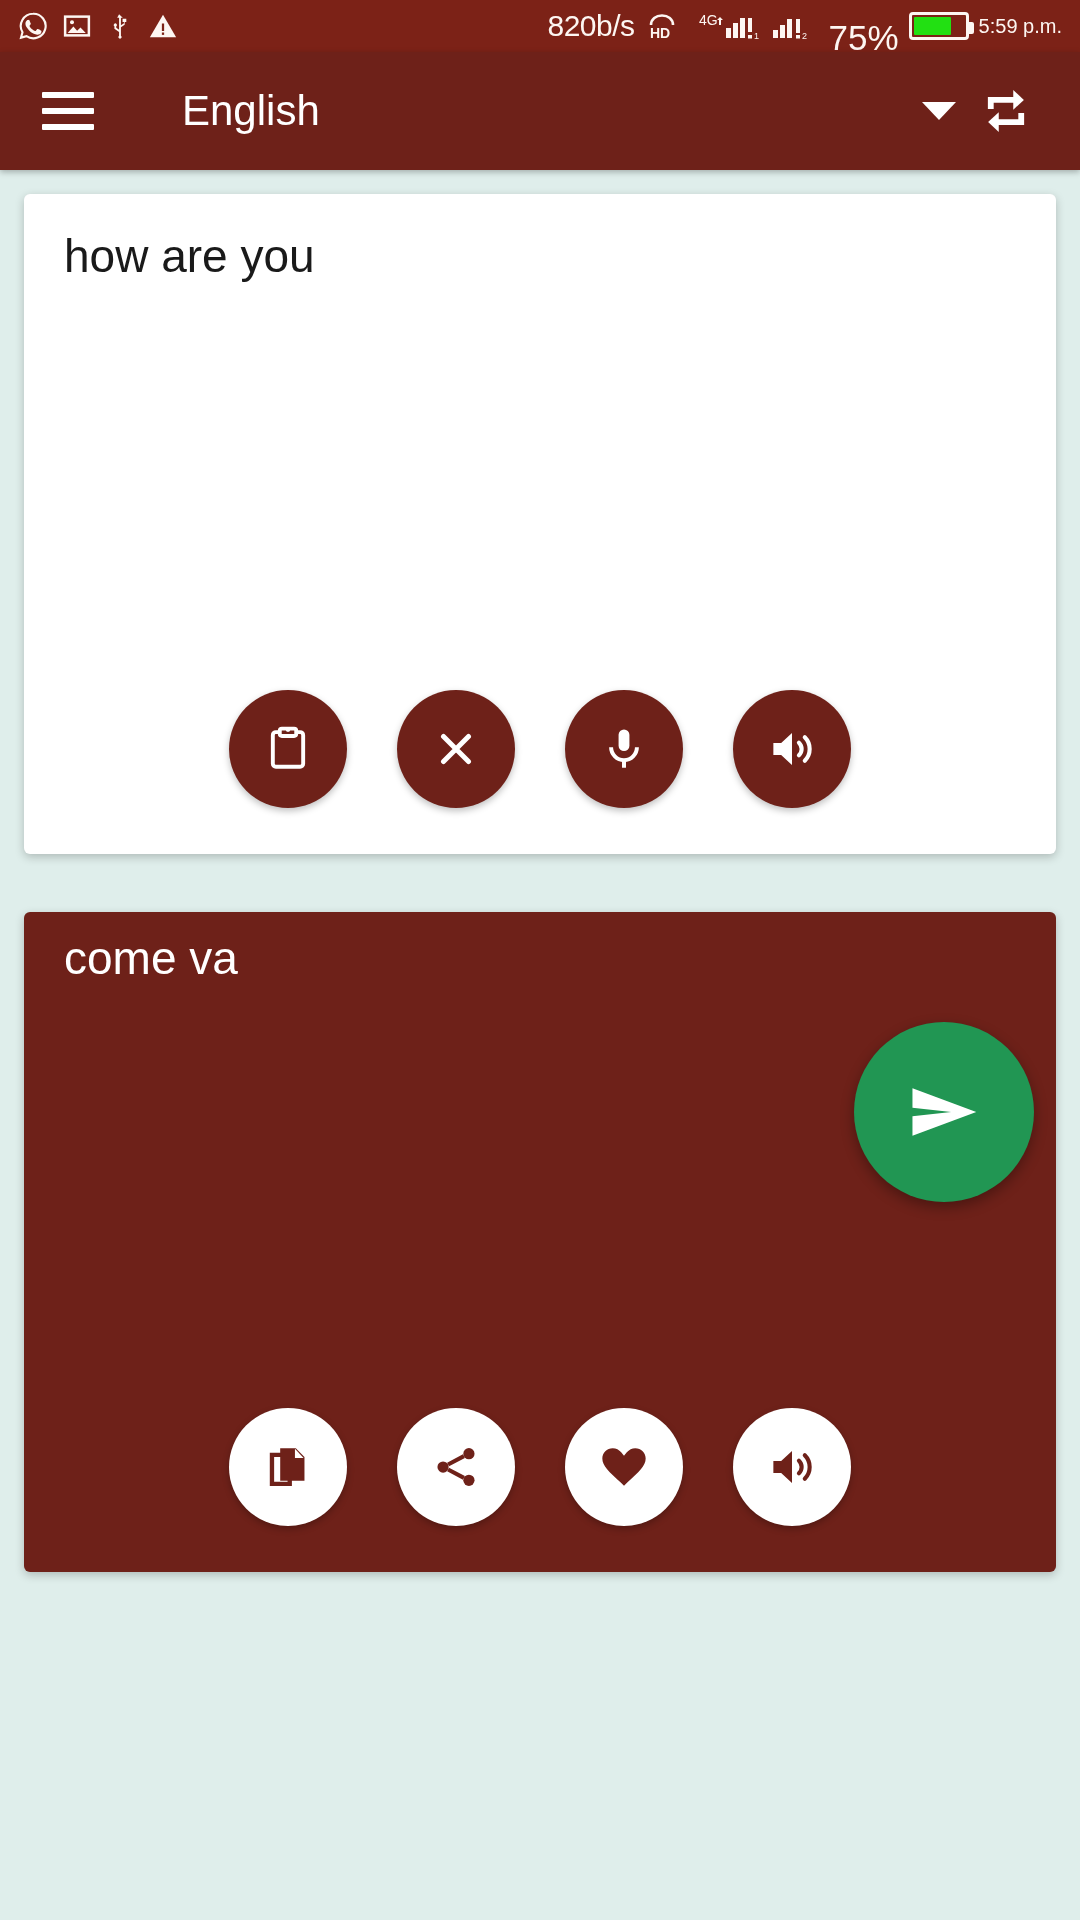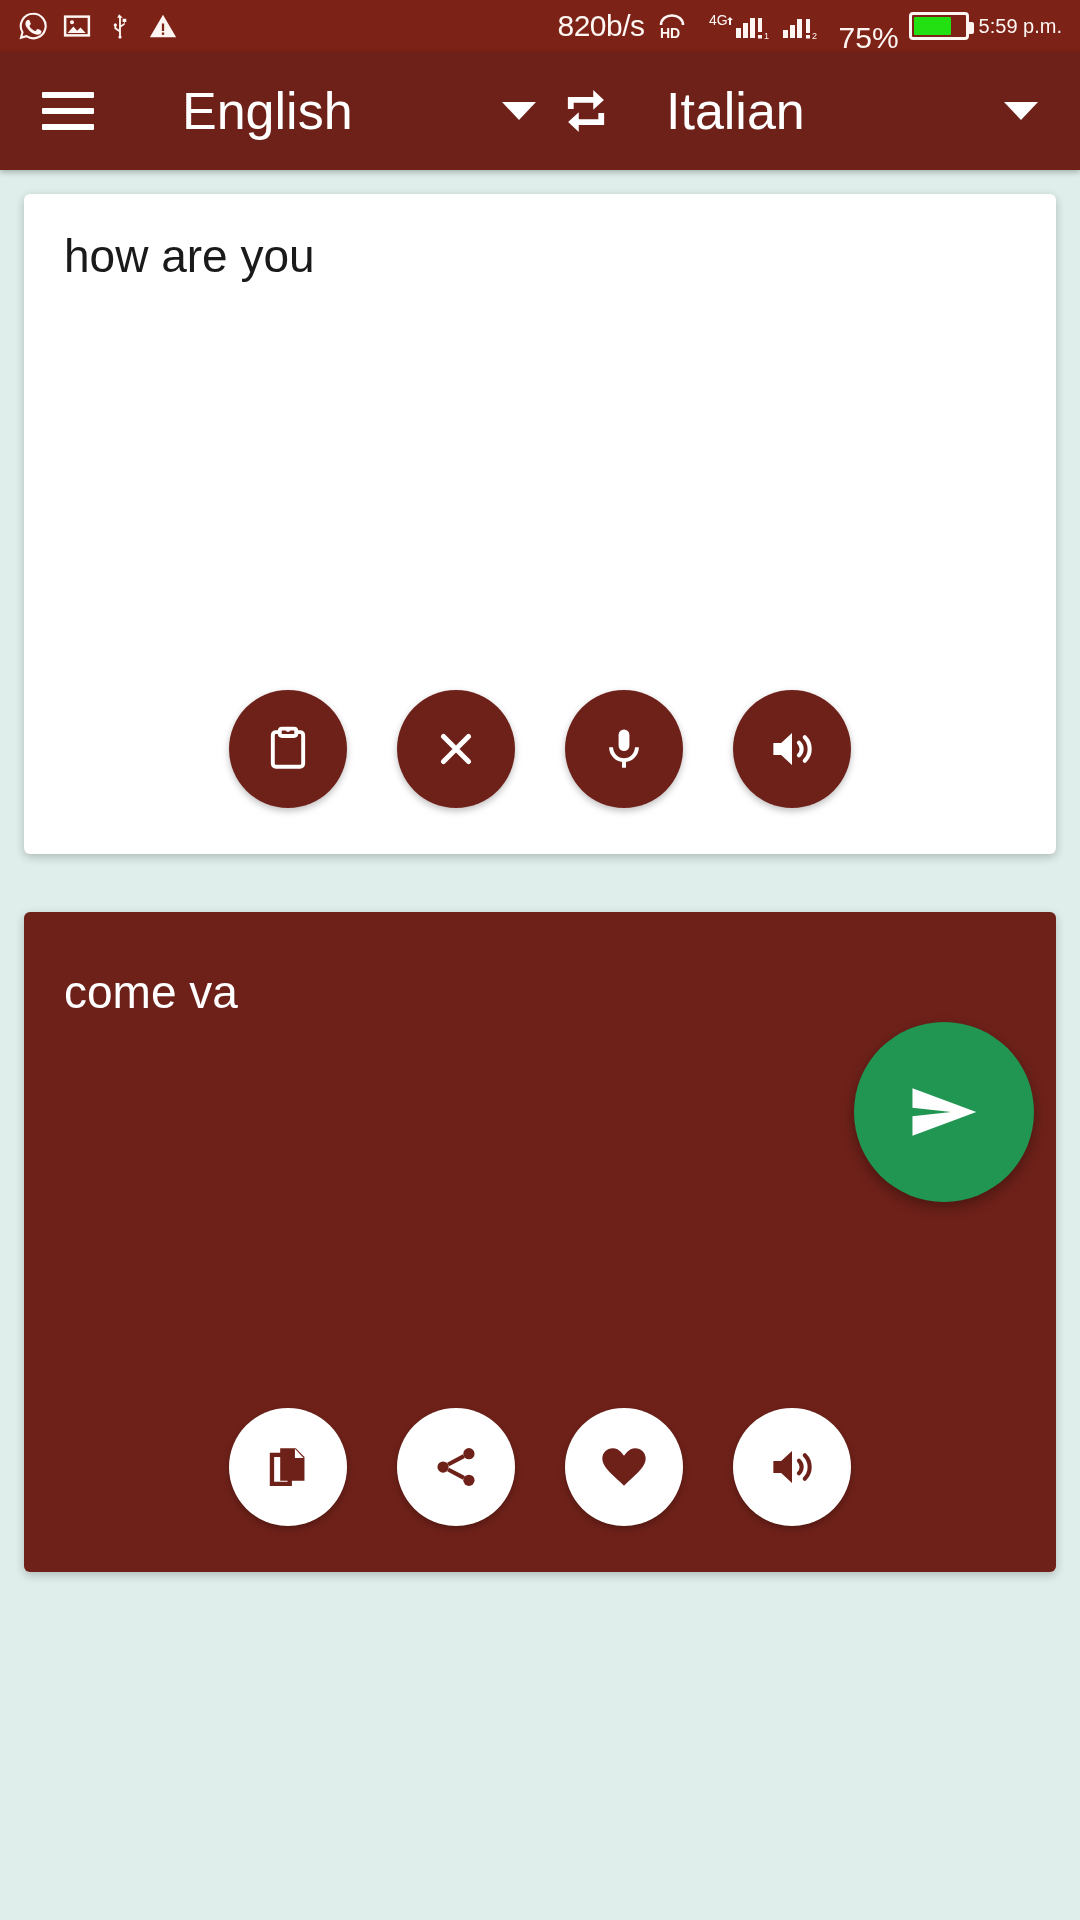--- a/index.html
+++ b/index.html
@@ -19,21 +19,21 @@
     padding:0 18px;
     color:#fdf6f2;
   }
   .status-left{ display:flex; align-items:center; gap:14px; }
   .status-right{
     margin-left:auto;
     display:flex; align-items:center; gap:10px;
   }
   .sb-icon{ display:inline-flex; align-items:center; justify-content:center; }
   .net-speed{ font-size:30px; letter-spacing:-0.5px; font-weight:400; }
-  .pct{ font-size:30px; font-weight:400;margin-top:24px; }
+  .pct{ font-size:35px; font-weight:400;margin-top:24px; }
   .clock{ font-size:20px; font-weight:400; white-space:nowrap; }
   .battery{
     width:60px; height:28px;
     border:3px solid #fdf6f2; border-radius:4px;
     position:relative; display:flex; align-items:center; padding:2px;
   }
   .battery:after{
     content:""; position:absolute; right:-8px; top:7px;
     width:5px; height:12px; background:#fdf6f2; border-radius:0 2px 2px 0;
   }
@@ -54,21 +54,21 @@
     display:flex; flex-direction:column; justify-content:space-between;
     cursor:pointer; flex:0 0 auto;
   }
   .hamburger span{ display:block; height:6px; background:#fff; border-radius:1px; }
 
   .lang-picker{
     display:flex; align-items:center; cursor:pointer;
     flex:1 1 0; min-width:0;
   }
   .lang-picker.src{ justify-content:flex-start; padding-left:88px; }
-  .lang-label{ font-size:52px; font-weight:400; white-space:nowrap; }
+  .lang-label{ font-size:42px; font-weight:400; white-space:nowrap; }
   .caret{
     width:0; height:0; margin-left:auto; margin-right:18px;
     border-left:17px solid transparent;
     border-right:17px solid transparent;
     border-top:18px solid #ffffff;
   }
   .swap-btn{
     flex:0 0 auto; width:64px; height:64px;
     display:flex; align-items:center; justify-content:center;
     cursor:pointer;
@@ -88,21 +88,21 @@
   .card-input{
     background:#ffffff;
     height:660px;
     padding:34px 40px 0 40px;
     display:flex; flex-direction:column;
   }
   .card-output{
     background:#6e2119;
     height:660px;
     margin-top:58px;
-    padding:52px 40px 0 40px;
+    padding:18px 40px 0 40px;
     display:flex; flex-direction:column;
   }
 
   .text-area{
     flex:1 1 auto;
     font-size:46px;
     line-height:1.25;
     word-break:break-word;
     outline:none;
   }
@@ -225,24 +225,20 @@
 
   <div class="swap-btn">
     <svg width="58" height="58" viewBox="0 0 24 24">
       <path fill="#ffffff" d="M4.5 6.2h11.2v2.4H6.9v2.6H4.5z"></path>
       <path fill="#ffffff" d="M15.0 3.3l4.4 4.1-4.4 4.1z"></path>
       <path fill="#ffffff" d="M19.5 17.8H8.3v-2.4h8.8v-2.6h2.4z"></path>
       <path fill="#ffffff" d="M9.0 20.7l-4.4-4.1 4.4-4.1z"></path>
     </svg>
   </div>
 
-  <div class="lang-picker dst">
-    <span class="lang-label">Italian</span>
-    <span class="caret"></span>
-  </div>
 </div>
 
 <div class="content">
 
   <div class="card card-input">
     <div class="text-area input-text">how are you</div>
 
     <div class="btn-row">
 
       <div class="circle-btn dark">

